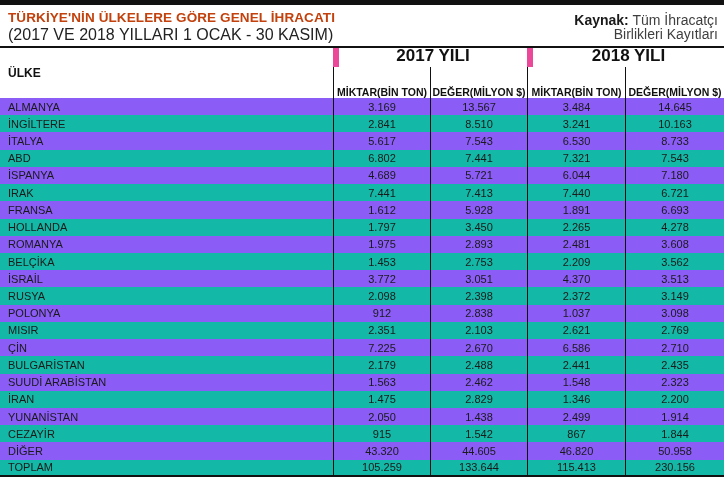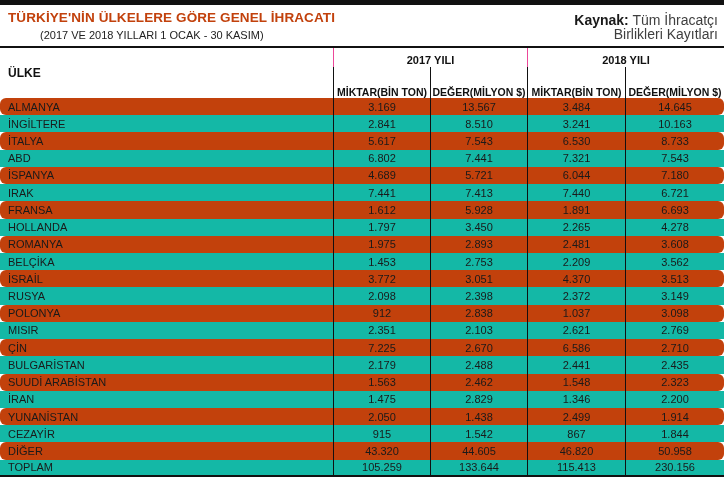--- a/index.html
+++ b/index.html
@@ -21,24 +21,23 @@
     padding: 4px 6px 0 8px;
   }
   .title {
     font-size: 13.5px;
     font-weight: bold;
     color: #c2410c;
     letter-spacing: 0.1px;
     line-height: 18px;
   }
   .subtitle {
-    font-size: 11px;
+    font-size: 16px;
     color: #222222;
     line-height: 16px;
-    margin-left: 32px;
   }
   .source {
     text-align: right;
     font-size: 14px;
     color: #3f3f3f;
     line-height: 14px;
     padding-top: 4px;
     white-space: nowrap;
   }
   .source b { color: #1a1a1a; }
@@ -54,22 +53,22 @@
   }
   .h-ulke {
     grid-column: 1; grid-row: 1 / 3;
     display: flex; align-items: center;
     padding-left: 8px;
     font-weight: bold; font-size: 12px; color: #111;
   }
   .h-year {
     grid-row: 1;
     display: flex; align-items: flex-end; justify-content: center;
-    font-weight: bold; font-size: 11px; color: #111;
-    border-left: 1px solid #ec4899;
+    font-weight: bold; font-size: 17px; color: #111;
+    border-left: 6px solid #ec4899;
     padding-bottom: 1px;
   }
   .h-year.y1 { grid-column: 2 / 4; }
   .h-year.y2 { grid-column: 4 / 6; }
   .h-sub {
     grid-row: 2;
     display: flex; flex-direction: row;
     align-items: flex-end; justify-content: center;
     font-weight: bold; font-size: 10.5px; line-height: 11.5px; color: #111;
     border-left: 1px solid #111;
@@ -80,21 +79,21 @@
   .h-sub.c4 { grid-column: 4; }
   .h-sub.c5 { grid-column: 5; }
 
   .tbody { width: 724px; }
   .trow {
     display: grid;
     grid-template-columns: 333px 97px 97px 98px 99px;
     height: 17.23px;
     background: #14b8a6;
   }
-  .trow.stripe { background: #c2410c; border-radius: 6px; }
+  .trow.stripe { background: #8b5cf6; }
   .trow.last { border-bottom: 2px solid #111111; }
   .c {
     display: flex; align-items: center;
     font-size: 11px; color: #1a1a1a;
     overflow: hidden; white-space: nowrap;
   }
   .c.country { padding-left: 8px; }
   .c.num { justify-content: center; border-left: 1px solid #111; }
 </style>
 </head>

